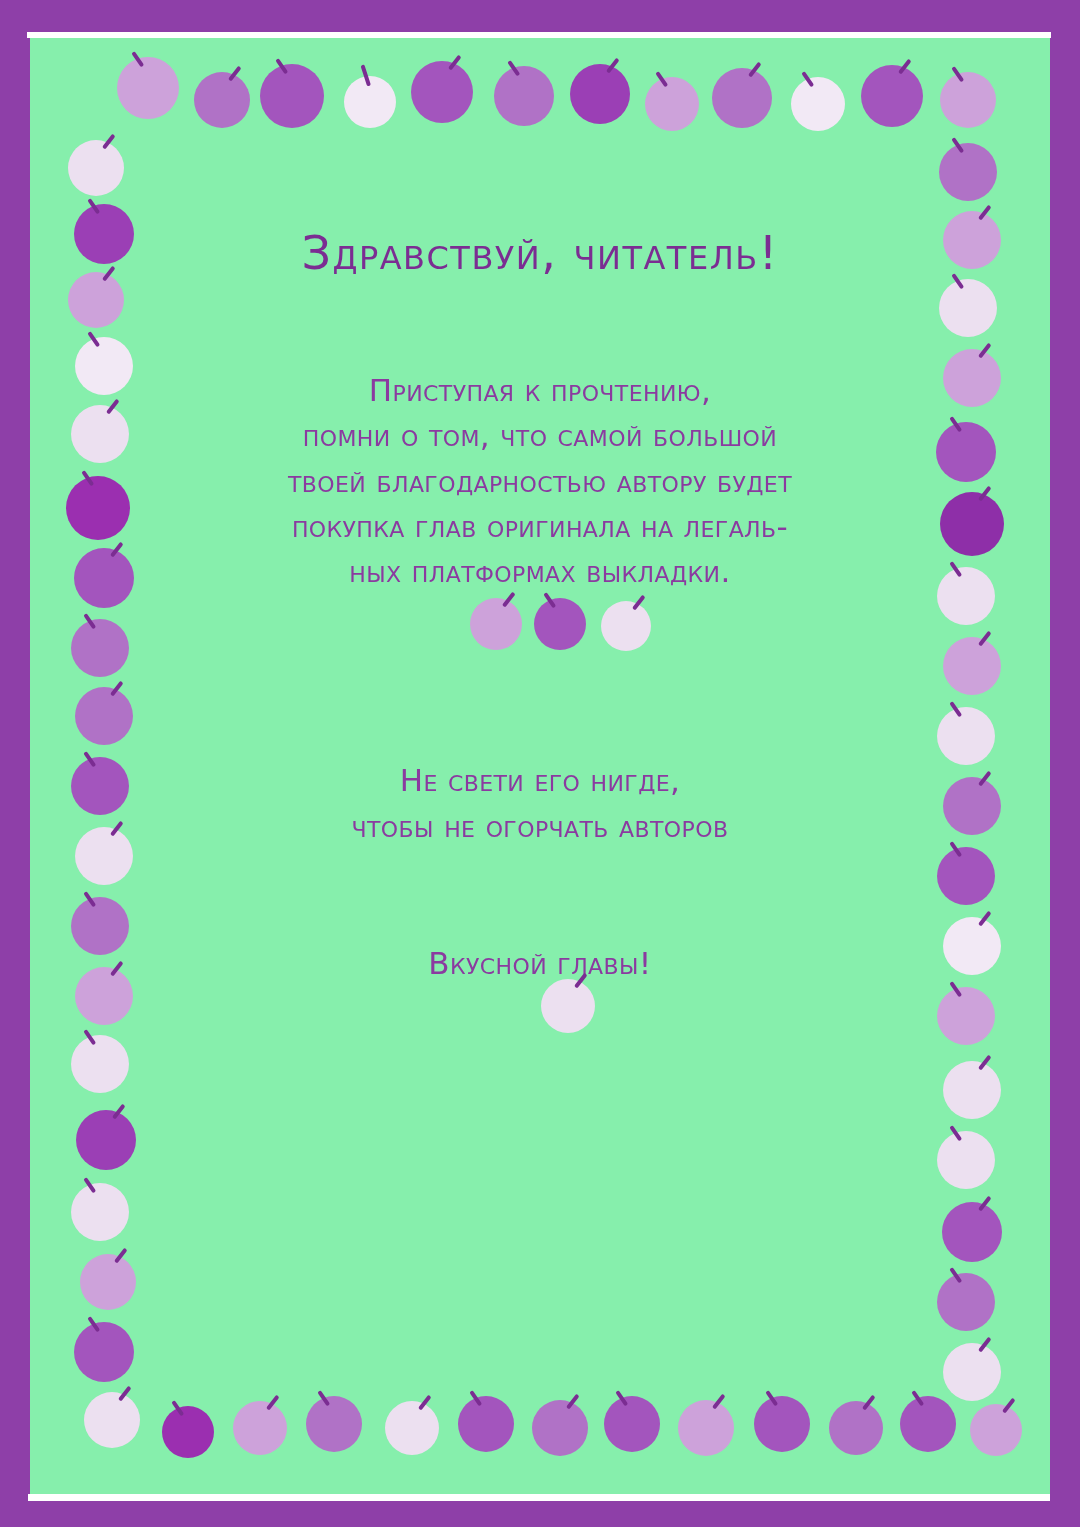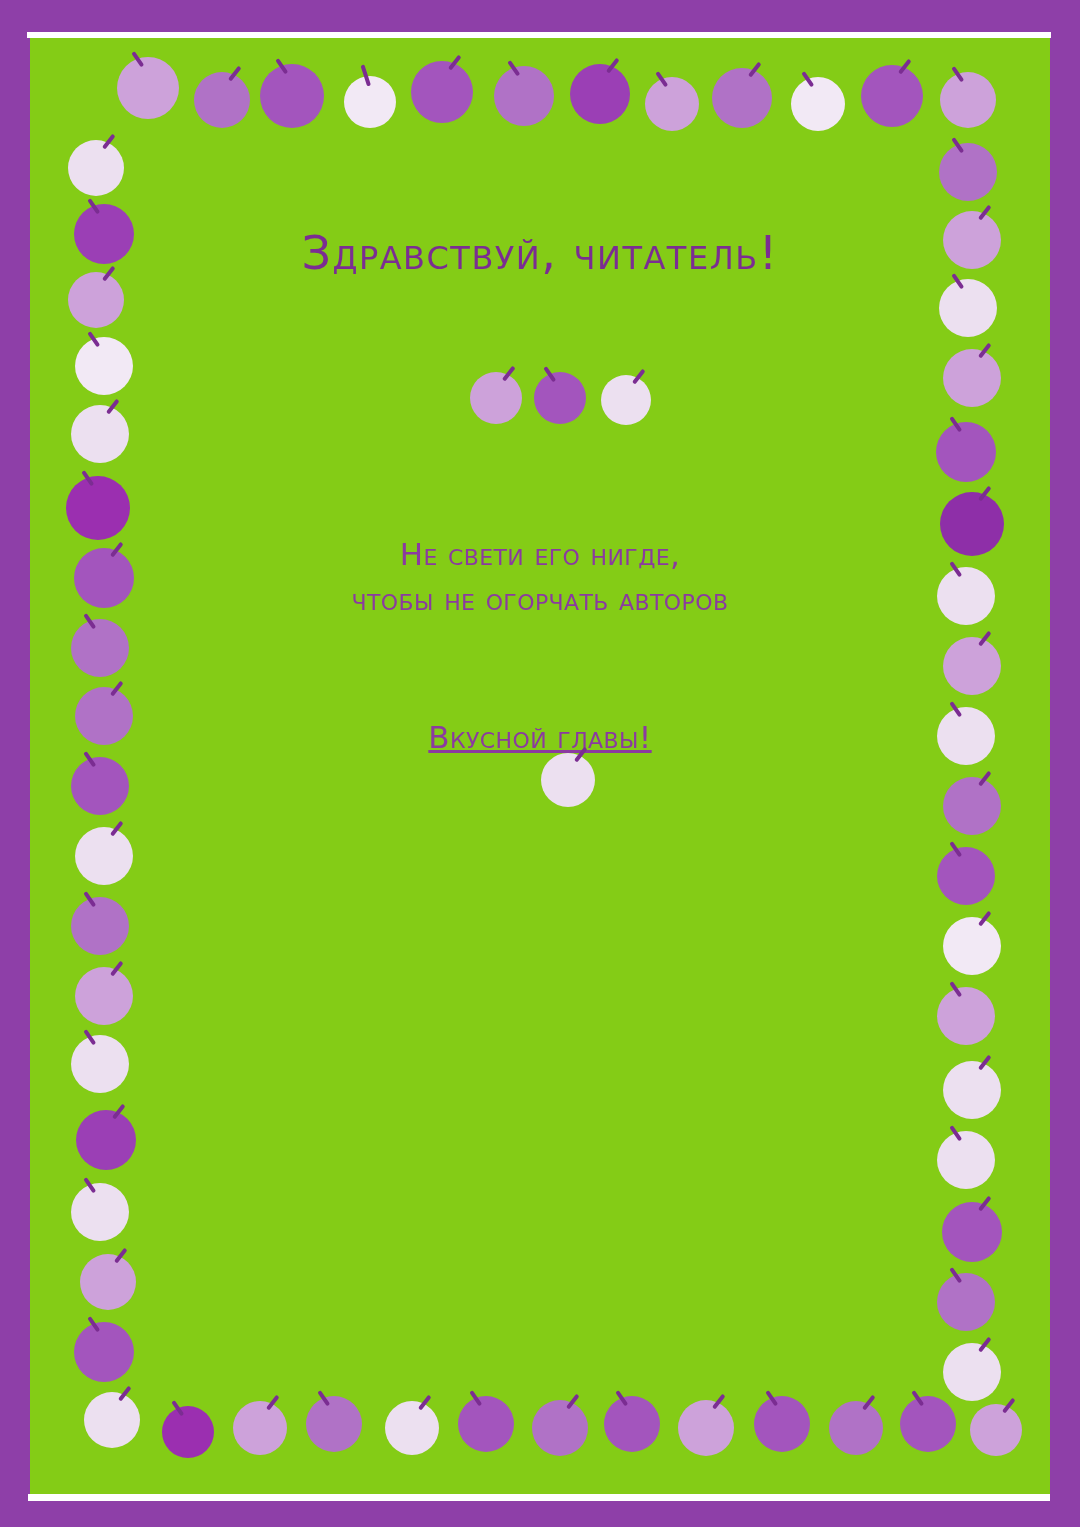--- a/index.html
+++ b/index.html
@@ -19,21 +19,21 @@
     width: 1080px;
     height: 1527px;
     background: #8e3fa8;
   }
   .paper {
     position: absolute;
     left: 30px;
     top: 36px;
     width: 1020px;
     height: 1460px;
-    background: #84cc16;
+    background: #86efac;
     box-sizing: border-box;
   }
   
   .paper::before {
     content: "";
     position: absolute;
     left: -3px; top: -4px;
     width: 1024px; height: 6px;
     background: #ffffff;
   }
@@ -87,21 +87,21 @@
     color: #8b3aa0;
     margin: 0;
     font-variant: small-caps;
     letter-spacing: 0.4px;
   }
   .p1 { margin-bottom: 0; }
   .sep { height: 104px; }
   .sep2 { height: 96px; }
   .sep3 { height: 60px; }
   .sep4 { height: 92px; }
-  .p4 { font-size: 31px; text-decoration: underline; }
+  .p4 { font-size: 31px; }
 </style>
 </head>
 <body>
 
 <div class="page">
   <div class="paper">
 
     <div class="decor-layer" id="decor-layer" style="position:absolute;left:-30px;top:-36px;width:1080px;height:1527px;">
         <div class="fruit" style="left: 117px; top: 57px; width: 62px; height: 62px; background: rgb(205, 162, 218);">
           <span class="stem left" style="background: rgb(123, 45, 146);"></span>
@@ -284,20 +284,21 @@
           <span class="stem left" style="background: rgb(123, 45, 146);"></span>
         </div>
         <div class="fruit" style="left: 970px; top: 1404px; width: 52px; height: 52px; background: rgb(205, 162, 218);">
           <span class="stem right" style="background: rgb(123, 45, 146);"></span>
         </div>
       </div>
 
     <div class="content">
       <h1 class="title">Здравствуй, читатель!</h1>
 
+      <p class="para p1">Приступая к прочтению,<br>помни о том, что самой большой<br>твоей благодарностью автору будет<br>покупка глав оригинала на легаль-<br>ных платформах выкладки.</p>
 
       <div class="sep" id="divider-1" style="position:relative;">
           <div class="fruit" style="left: 270px; top: 4px; width: 52px; height: 52px; background: rgb(205, 162, 218);">
             <span class="stem right" style="background: rgb(123, 45, 146);"></span>
           </div>
           <div class="fruit" style="left: 334px; top: 4px; width: 52px; height: 52px; background: rgb(163, 85, 189);">
             <span class="stem left" style="background: rgb(123, 45, 146);"></span>
           </div>
           <div class="fruit" style="left: 401px; top: 7px; width: 50px; height: 50px; background: rgb(236, 224, 240);">
             <span class="stem right" style="background: rgb(123, 45, 146);"></span>

